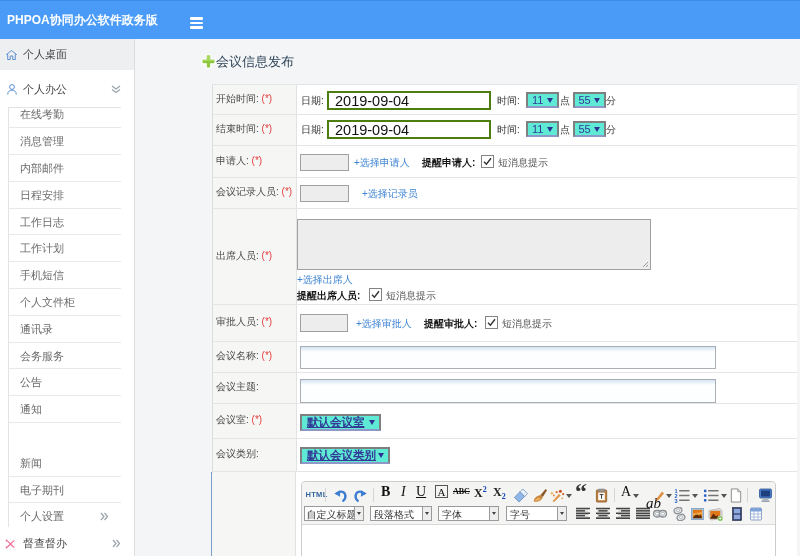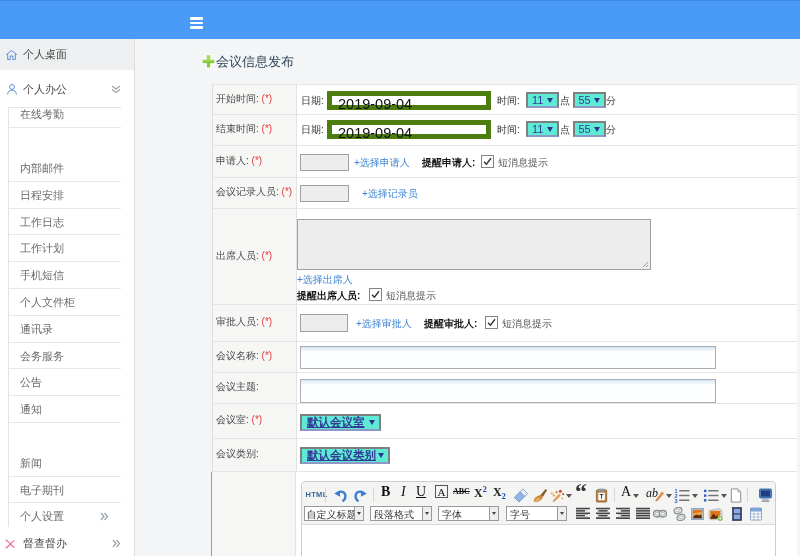--- a/index.html
+++ b/index.html
@@ -16,40 +16,41 @@
 .vline{position:absolute;background:#e3e3e3;width:1px}
 .main{position:absolute;left:136px;top:39px;width:664px;height:517px;background:#f4f5f6}
 .ttl{position:absolute;left:80px;top:14px;font-size:13px;font-weight:normal;color:#2c4358}
 .row{position:absolute;left:0;width:585px;border-bottom:1px solid #e5e5e5;background:#fff}
 .lab{position:absolute;left:0;top:0;bottom:0;width:84.5px;background:#f6f6f5;border-right:1px solid #e2e2e2;}
 .lab > span{position:absolute;left:4px;top:50%;margin-top:-8px;white-space:nowrap;color:#4a4a4a}
 .red{color:#e33b3b}
 .lnk{color:#3b82d2;text-decoration:none}
 .bld{font-weight:bold;color:#151515}
 .gry{color:#555}
-.inp{position:absolute;background:#fff;border:5px solid #4d7c0f}
+.inp{position:absolute;background:#fff;border:2px solid #4d7c0f}
 .ginp{position:absolute;background:#ededed;border:1px solid #a0a0a0}
 .winp{position:absolute;background:linear-gradient(180deg,#d5e4f2 0,#fdfeff 5px);border:1px solid #a8aeb4}
 .cb{position:absolute;width:13px;height:13px;background:#fff;border:1px solid #848484}
 .sel2{position:absolute;background:#5eead4;border:2px solid #7f7f7f;border-bottom-color:#8d97c8;color:#323a96;font-size:11px}
 .sel2 .tri{position:absolute;right:4px;top:50%;margin-top:-2.5px;width:0;height:0;border-left:3.5px solid transparent;border-right:3.5px solid transparent;border-top:5px solid #2d3291}
 .txt{position:absolute;white-space:nowrap}
 .edbar{position:absolute;left:0;top:0;width:473px;height:43px;background:#f4f4f3;border-bottom:1px solid #d9d9d9;border-radius:4px 4px 0 0}
 .ico{position:absolute;top:6px;width:16px;height:15px}
 .ico2{position:absolute;top:25px;width:16px;height:14px}
 .esep{position:absolute;top:6px;width:1px;height:14px;background:#d5d5d5}
 .edsel{position:absolute;top:24px;height:15px;background:#fff;border:1px solid #9a9a9a;font-size:10px;color:#333;line-height:13px}
 .edsel .ar{position:absolute;right:0;top:0;bottom:0;width:9px;border-left:1px solid #9a9a9a;background:#eee}
 .edsel .ar:after{content:"";position:absolute;left:2px;top:5px;width:0;height:0;border-left:2.5px solid transparent;border-right:2.5px solid transparent;border-top:3.5px solid #444}
 .dd{position:absolute;top:12px;width:0;height:0;border-left:3px solid transparent;border-right:3px solid transparent;border-top:4px solid #555}
 </style>
 </head>
 <body>
 
 <div class="hdr">
+  <div class="logo">PHPOA协同办公软件政务版</div>
   <div class="bar" style="left:190px;top:16px"></div>
   <div class="bar" style="left:190px;top:20.5px"></div>
   <div class="bar" style="left:190px;top:25px"></div>
 </div>
 
 <div class="side">
   <div class="sitem" style="top:0;height:31px;line-height:31px;background:#edeff0">
     <svg style="position:absolute;left:6px;top:11px" width="11" height="10" viewBox="0 0 11 10">
         <path d="M5.5 0.5 L10.5 4.5 L9.3 4.5 L9.3 9.5 L6.8 9.5 L6.8 6 L4.2 6 L4.2 9.5 L1.7 9.5 L1.7 4.5 L0.5 4.5 Z" fill="none" stroke="#5b8fd3" stroke-width="1"></path>
       </svg>
@@ -61,20 +62,21 @@
         <path d="M0.7 10.5 C0.7 7.2 3 6.2 5 6.2 C7 6.2 9.3 7.2 9.3 10.5" fill="none" stroke="#5b8fd3"></path>
       </svg>
     <span style="position:absolute;left:23px">个人办公</span>
     <svg style="position:absolute;left:111px;top:13px" width="10" height="9" viewBox="0 0 10 9">
         <path d="M1 1 L5 4 L9 1 M1 4.5 L5 7.5 L9 4.5" fill="none" stroke="#98a2ab" stroke-width="1.2"></path>
       </svg>
   </div>
   <div class="vline" style="left:8px;top:67.8px;height:420px"></div>
   <div class="vline" style="left:8px;top:67.8px;width:113px;height:1px"></div>
   <div class="sub" style="top:62.4px">在线考勤</div>
+  <div class="sub" style="top:89.2px">消息管理</div>
   <div class="sub" style="top:116px">内部邮件</div>
   <div class="sub" style="top:142.8px">日程安排</div>
   <div class="sub" style="top:169.6px">工作日志</div>
   <div class="sub" style="top:196.4px">工作计划</div>
   <div class="sub" style="top:223.2px">手机短信</div>
   <div class="sub" style="top:250px">个人文件柜</div>
   <div class="sub" style="top:276.8px">通讯录</div>
   <div class="sub" style="top:303.6px">会务服务</div>
   <div class="sub" style="top:330.4px">公告</div>
   <div class="sub" style="top:357.2px">通知</div>
@@ -268,21 +270,21 @@
     <span class="abs" style="left:273.5px;top:-4px;font-family:'Liberation Serif',serif;font-size:24px;font-weight:bold;color:#333">“</span>
     <svg class="ico" style="left:292.5px" viewBox="0 0 16 16">
         <rect x="2" y="2" width="11" height="13" rx="1" fill="#c08040" stroke="#8a5a20" stroke-width="0.8"></rect>
         <rect x="4" y="1" width="7" height="3" rx="1" fill="#999" stroke="#777" stroke-width="0.5"></rect>
         <rect x="4" y="5" width="7" height="8" fill="#fff"></rect>
         <path d="M5.5 7 L9.5 7 M7.5 7 L7.5 11.5" stroke="#333" stroke-width="1" fill="none"></path>
       </svg>
     <span class="esep" style="left:312.5px"></span>
     <span class="abs" style="left:319.5px;top:2px;font-family:'Liberation Serif',serif;font-size:14px;color:#111">A</span>
     <span class="dd" style="left:331.5px"></span>
-    <span class="abs" style="left:344.5px;top:4px;font-family:'Liberation Serif',serif;font-size:12px;font-style:italic;color:#111">ab</span>
+    <span class="abs" style="left:344.5px;top:13px;font-family:'Liberation Serif',serif;font-size:15px;font-style:italic;color:#111">ab</span>
     <svg class="ico" style="left:352.5px;width:12px" viewBox="0 0 12 12">
         <path d="M2 10 L8 2 L10 4 L4 11 Z" fill="#e09040"></path>
         <path d="M2 10 L1.5 11.5 L3.5 11.3 Z" fill="#704010"></path>
       </svg>
     <span class="dd" style="left:364.5px"></span>
     <svg class="ico" style="left:372.5px" viewBox="0 0 16 16">
         <text x="0" y="5.5" font-size="6" font-weight="bold" fill="#2a62c8" font-family="sans-serif">1</text>
         <text x="0" y="11" font-size="6" font-weight="bold" fill="#2a62c8" font-family="sans-serif">2</text>
         <text x="0" y="16" font-size="6" font-weight="bold" fill="#2a62c8" font-family="sans-serif">3</text>
         <path d="M5 3 H16 M5 8 H16 M5 13 H16" stroke="#737373" stroke-width="1.7"></path>

